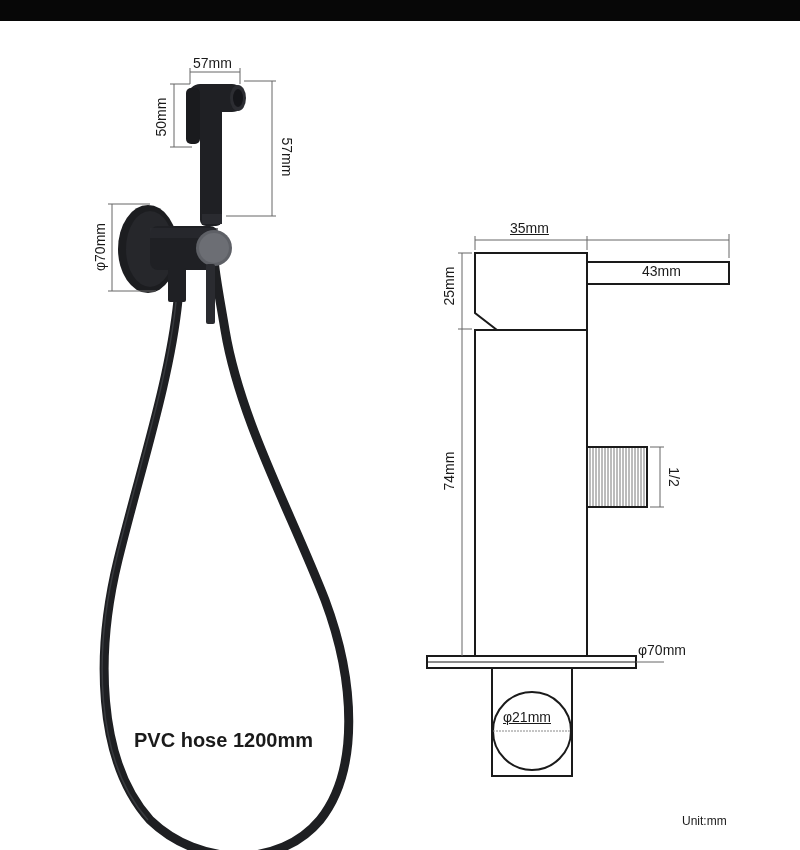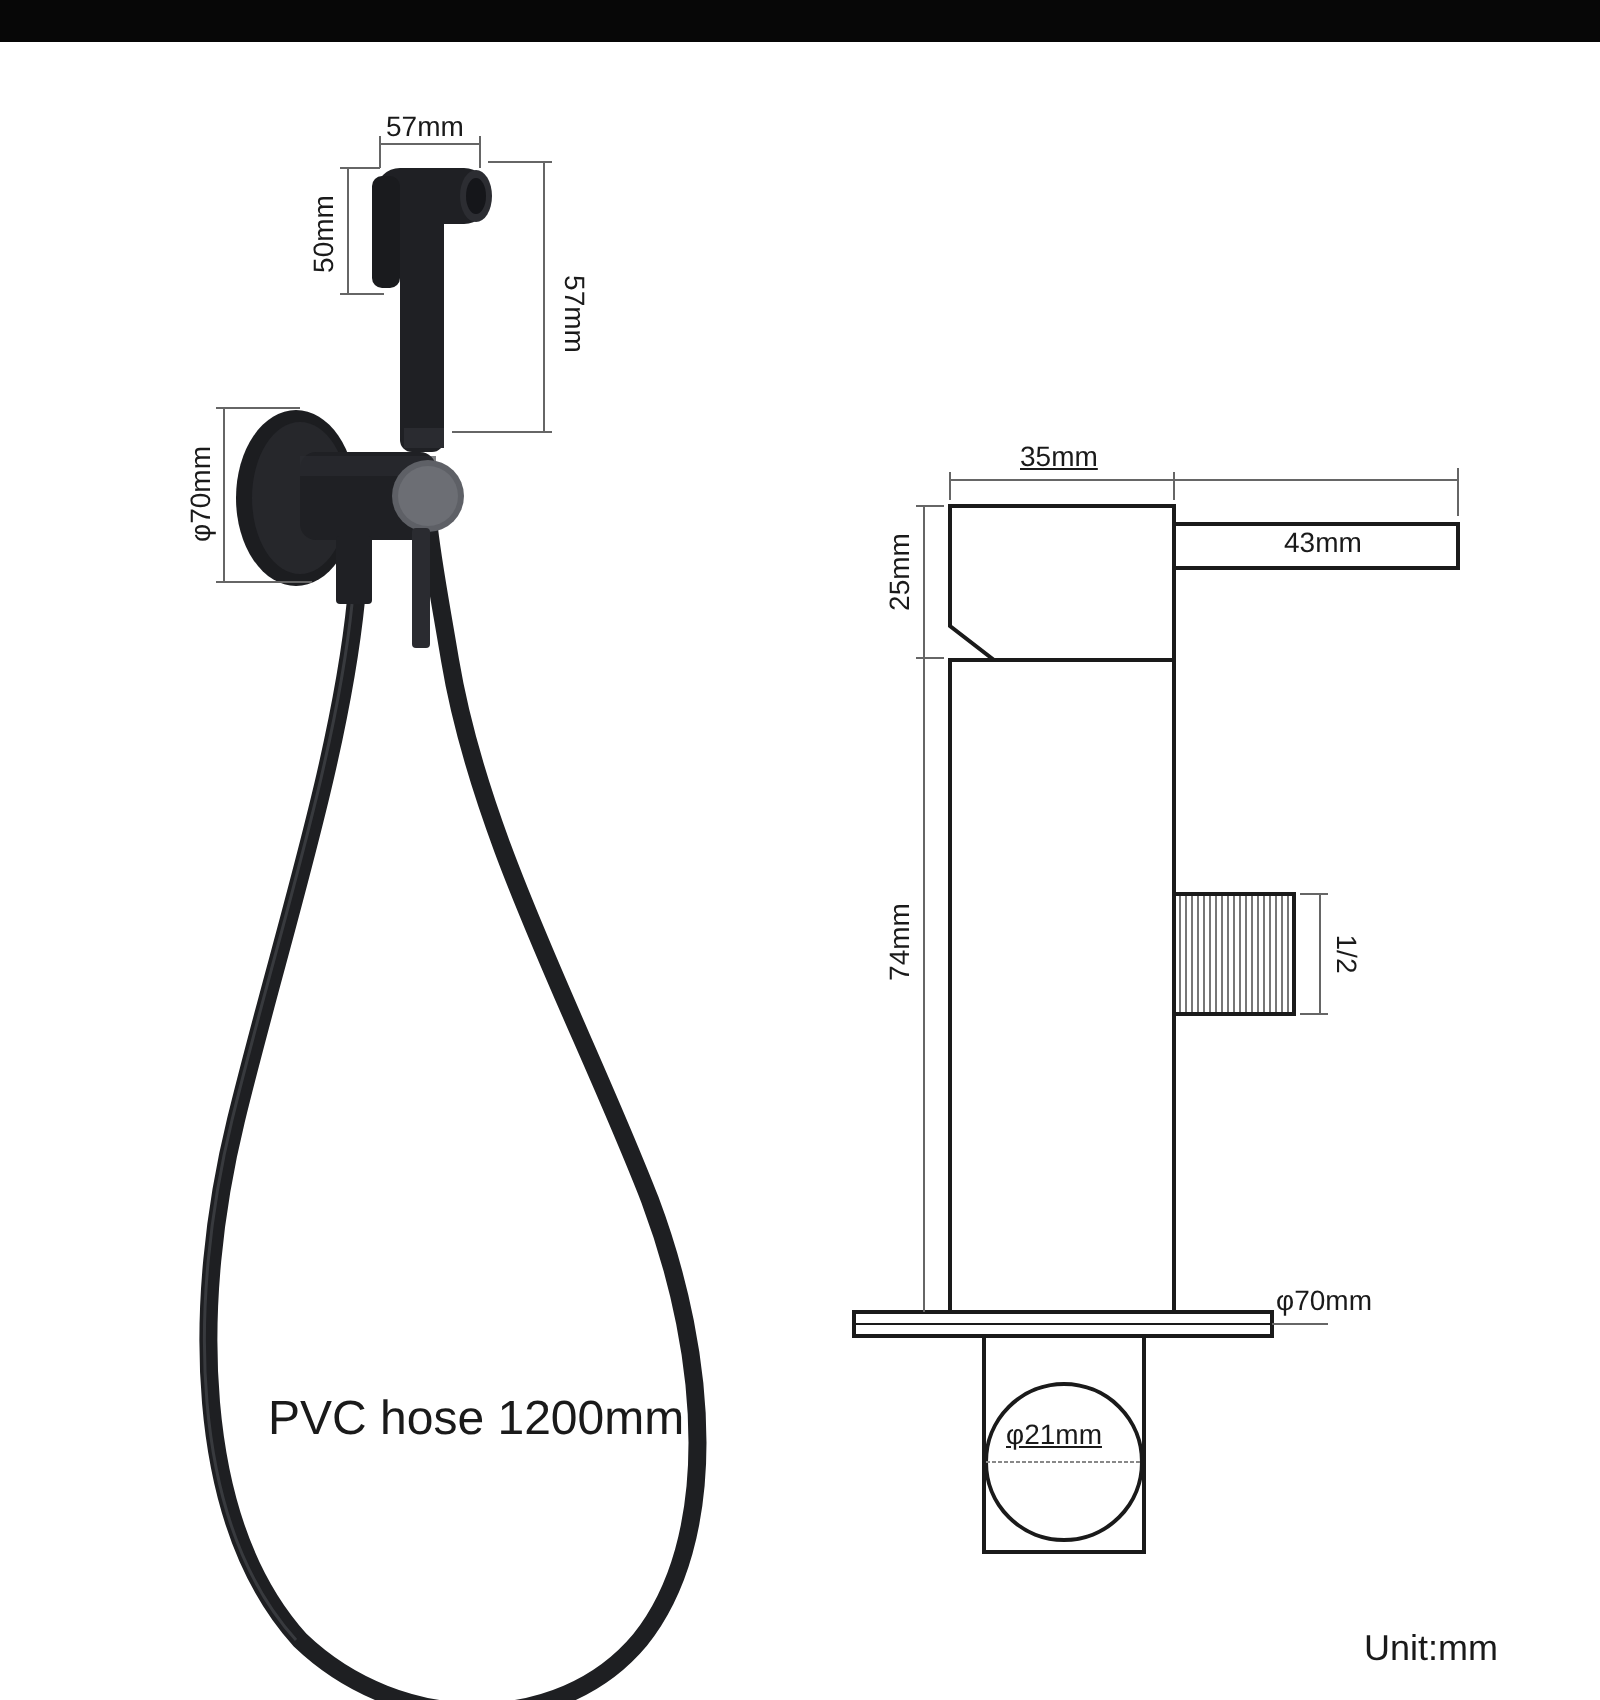--- a/index.html
+++ b/index.html
@@ -1,22 +1,22 @@
 <!DOCTYPE html>
 <html><head>
 <meta charset="utf-8">
 <style>
   html, body { margin: 0; padding: 0; }
   body { width: 800px; height: 850px; background: #ffffff; position: relative; overflow: hidden; font-family: "Liberation Sans", sans-serif; }
   .topbar { position: absolute; left: 0; top: 0; width: 800px; height: 21px; background: #070707; }
   .canvas { position: absolute; left: 0; top: 0; width: 800px; height: 850px; }
   .lbl { position: absolute; color: #1a1a1a; font-size: 14px; white-space: nowrap; line-height: 1; }
   .lbl.rot { transform-origin: center center; }
-  .hose-label { position: absolute; left: 134px; top: 696px; font-size: 24px; color: #1a1a1a; white-space: nowrap; }
-  .unit-label { position: absolute; left: 682px; top: 814px; font-size: 18px; color: #1a1a1a; }
+  .hose-label { position: absolute; left: 134px; top: 729px; font-size: 20px; color: #1a1a1a; white-space: nowrap; font-weight: bold; }
+  .unit-label { position: absolute; left: 682px; top: 814px; font-size: 12px; color: #1a1a1a; }
 </style>
 </head>
 <body>
 
 <div class="topbar"></div>
 
 <svg class="canvas" width="800" height="850" viewBox="0 0 800 850" xmlns="http://www.w3.org/2000/svg">
 
   <g fill="none" stroke="#1e1f22" stroke-width="9" stroke-linecap="round">
     <path d="M178,300 C170,380 140,470 118,560 C96,650 96,760 150,820 C200,868 280,868 320,820 C360,770 355,680 325,600 C290,510 240,420 225,330 C220,300 216,280 214,260"></path>

